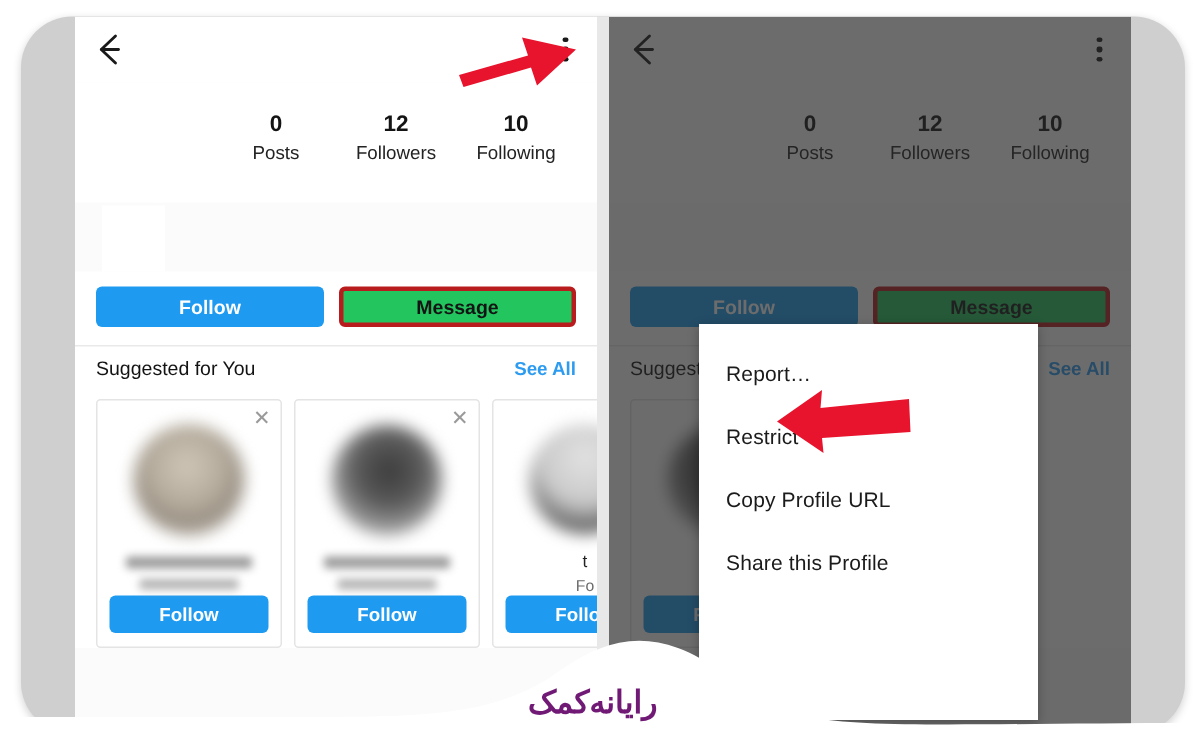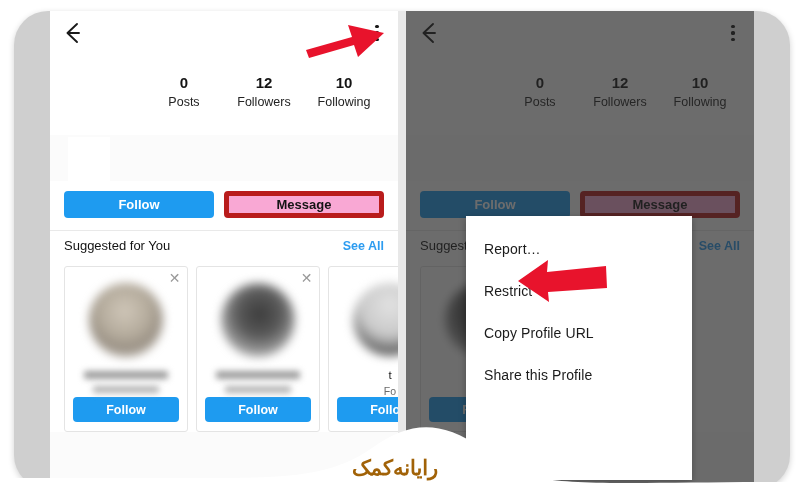--- a/index.html
+++ b/index.html
@@ -116,21 +116,21 @@
     padding: 10px 14px 12px 14px;
     background: #ffffff;
   }
   .btn {
     flex: 1; height: 27px;
     display: flex; align-items: center; justify-content: center;
     font-size: 13px; font-weight: bold;
     border-radius: 4px;
   }
   .btn-follow { background: #1e9bf0; color: #ffffff; }
-  .btn-message { background: #f9a8d4; color: #141414; border: 5px solid #b91c1c; }
+  .btn-message { background: #22c55e; color: #141414; border: 3px solid #b91c1c; }
 
   
   .sug-head {
     display: flex; align-items: center; justify-content: space-between;
     padding: 7px 14px 7px 14px;
     border-top: 1px solid #e9e9e9;
     background: #ffffff;
   }
   .sug-title { font-size: 13px; font-weight: normal; color: #131313; }
   .sug-seeall { font-size: 12.5px; font-weight: bold; color: #2d9cf0; margin-left: 30px; }
@@ -223,21 +223,21 @@
     width: 800px; height: 92px;
     z-index: 80;
     pointer-events: none;
   }
   #watermark {
     position: absolute;
     left: 352px; top: 456px;
     z-index: 90;
     font-size: 21px;
     font-weight: bold;
-    color: #a16207;
+    color: #701a75;
     direction: rtl;
     letter-spacing: -0.5px;
     white-space: nowrap;
   }
 </style>
 </head>
 <body>
 
 <div id="stage">
 

